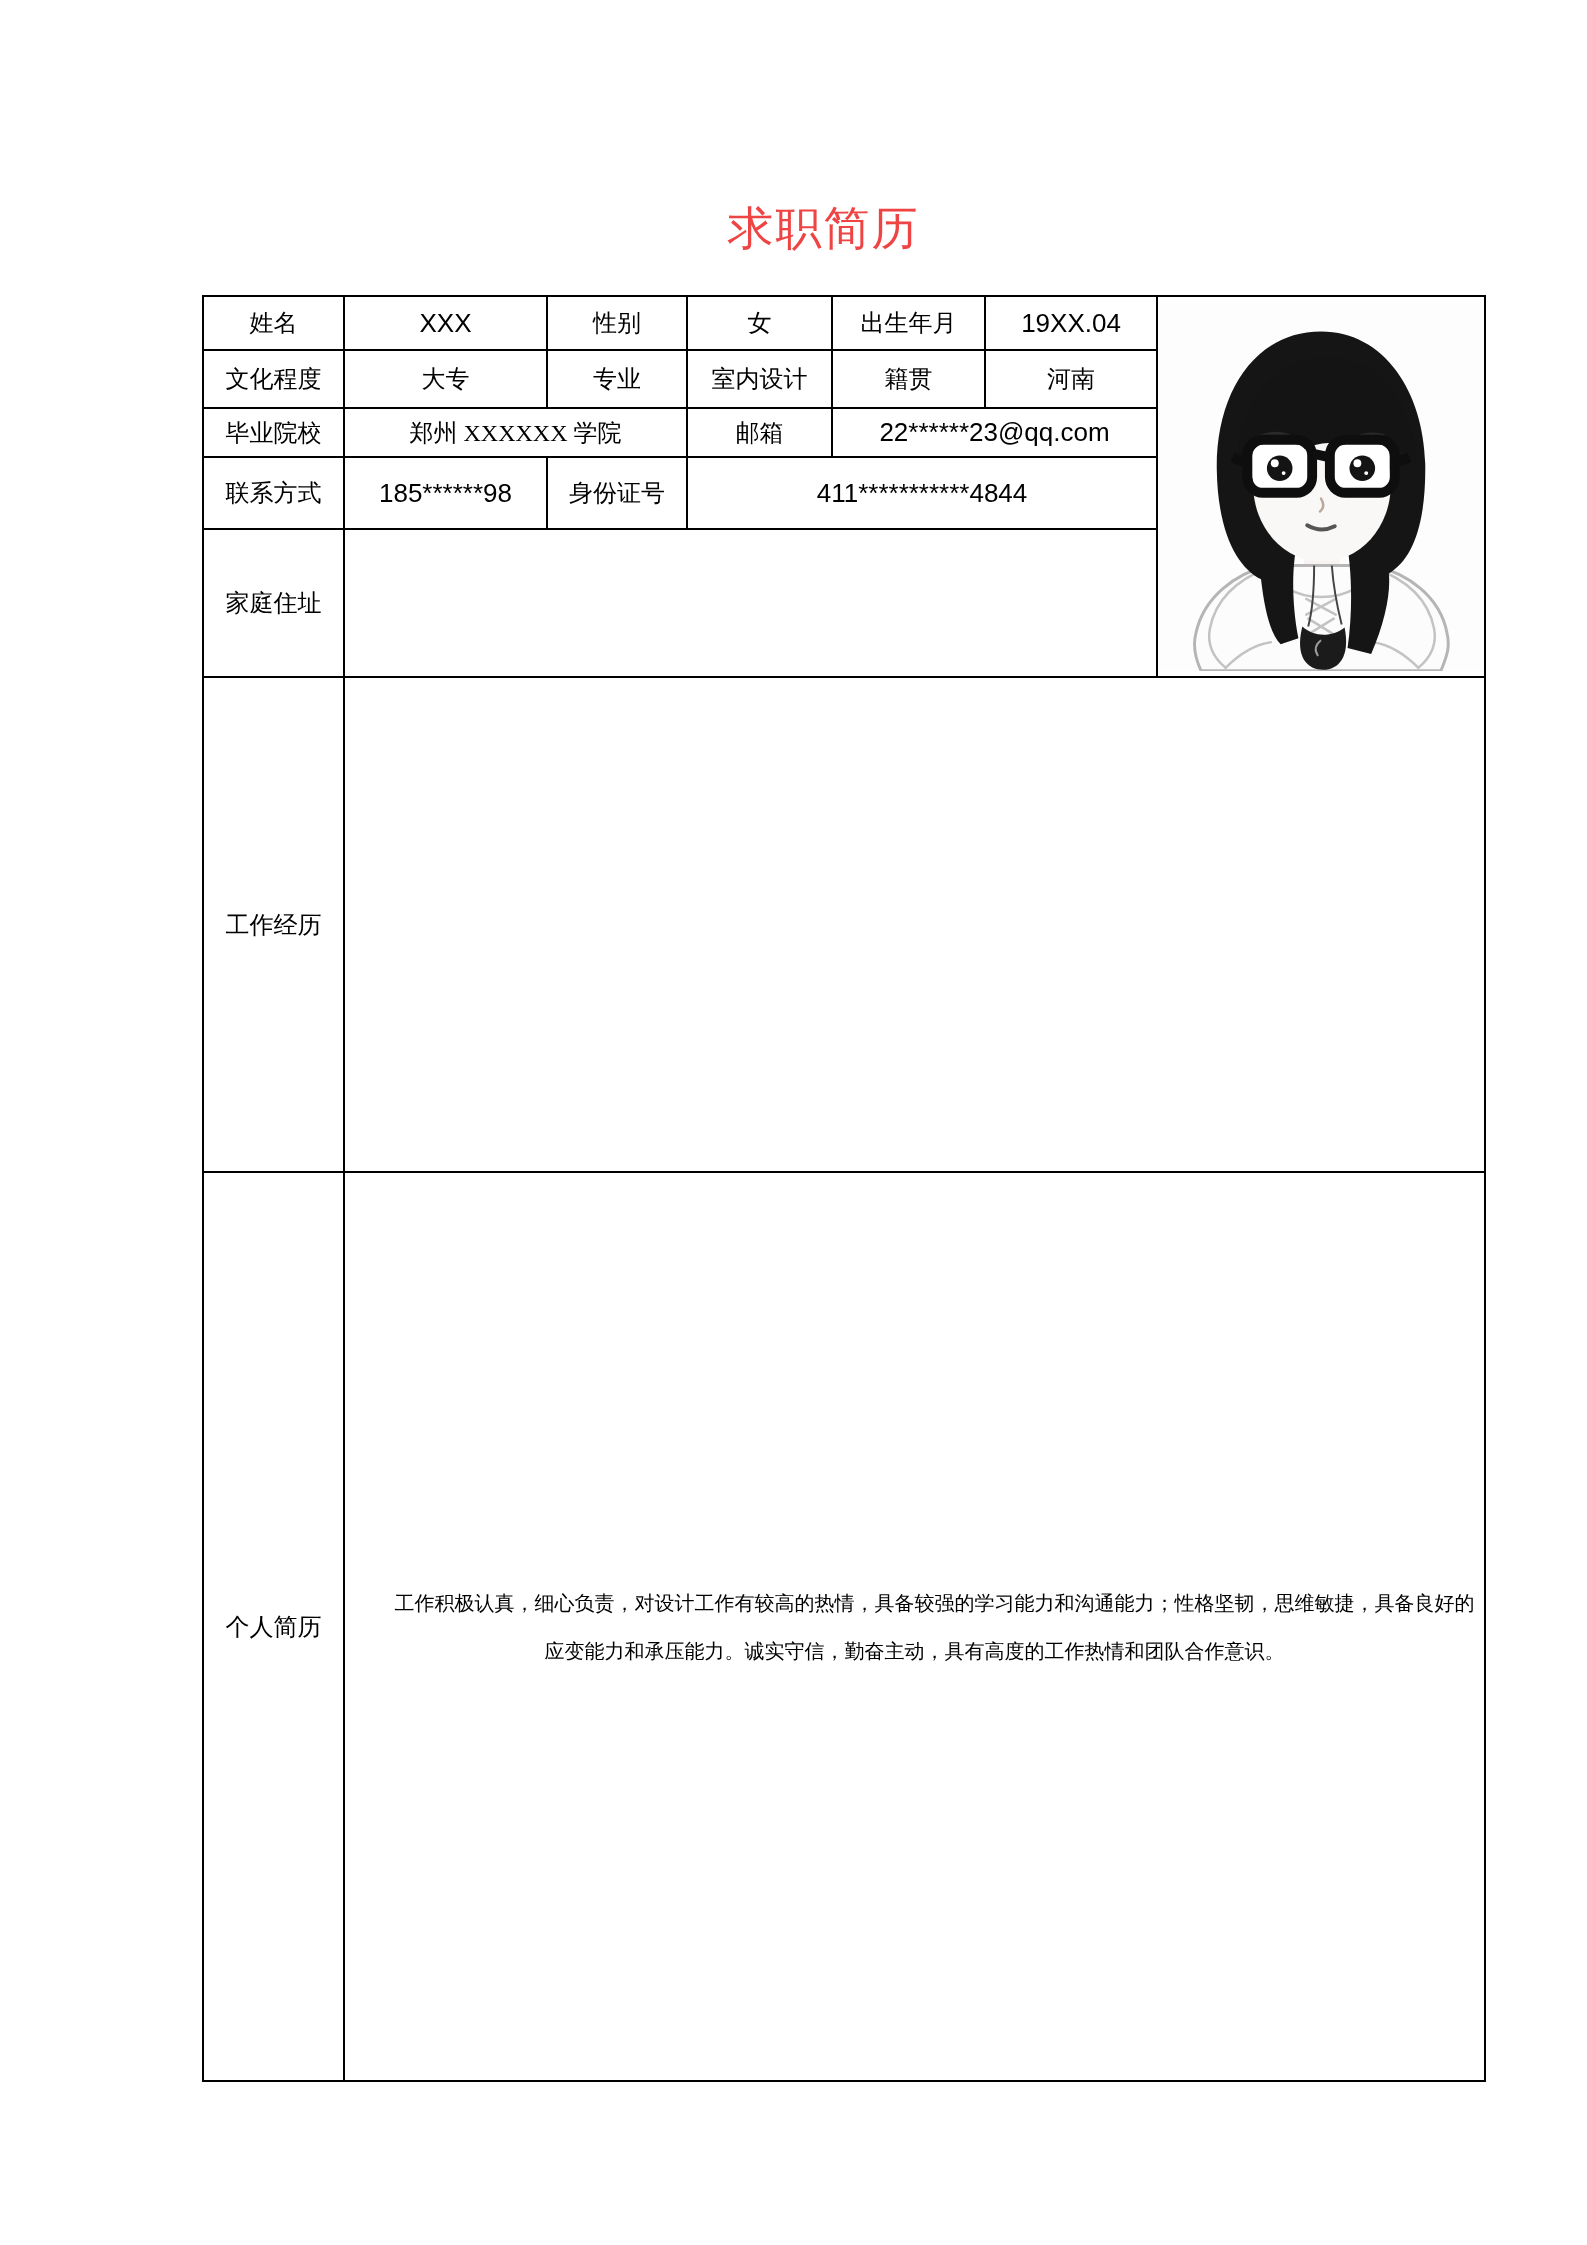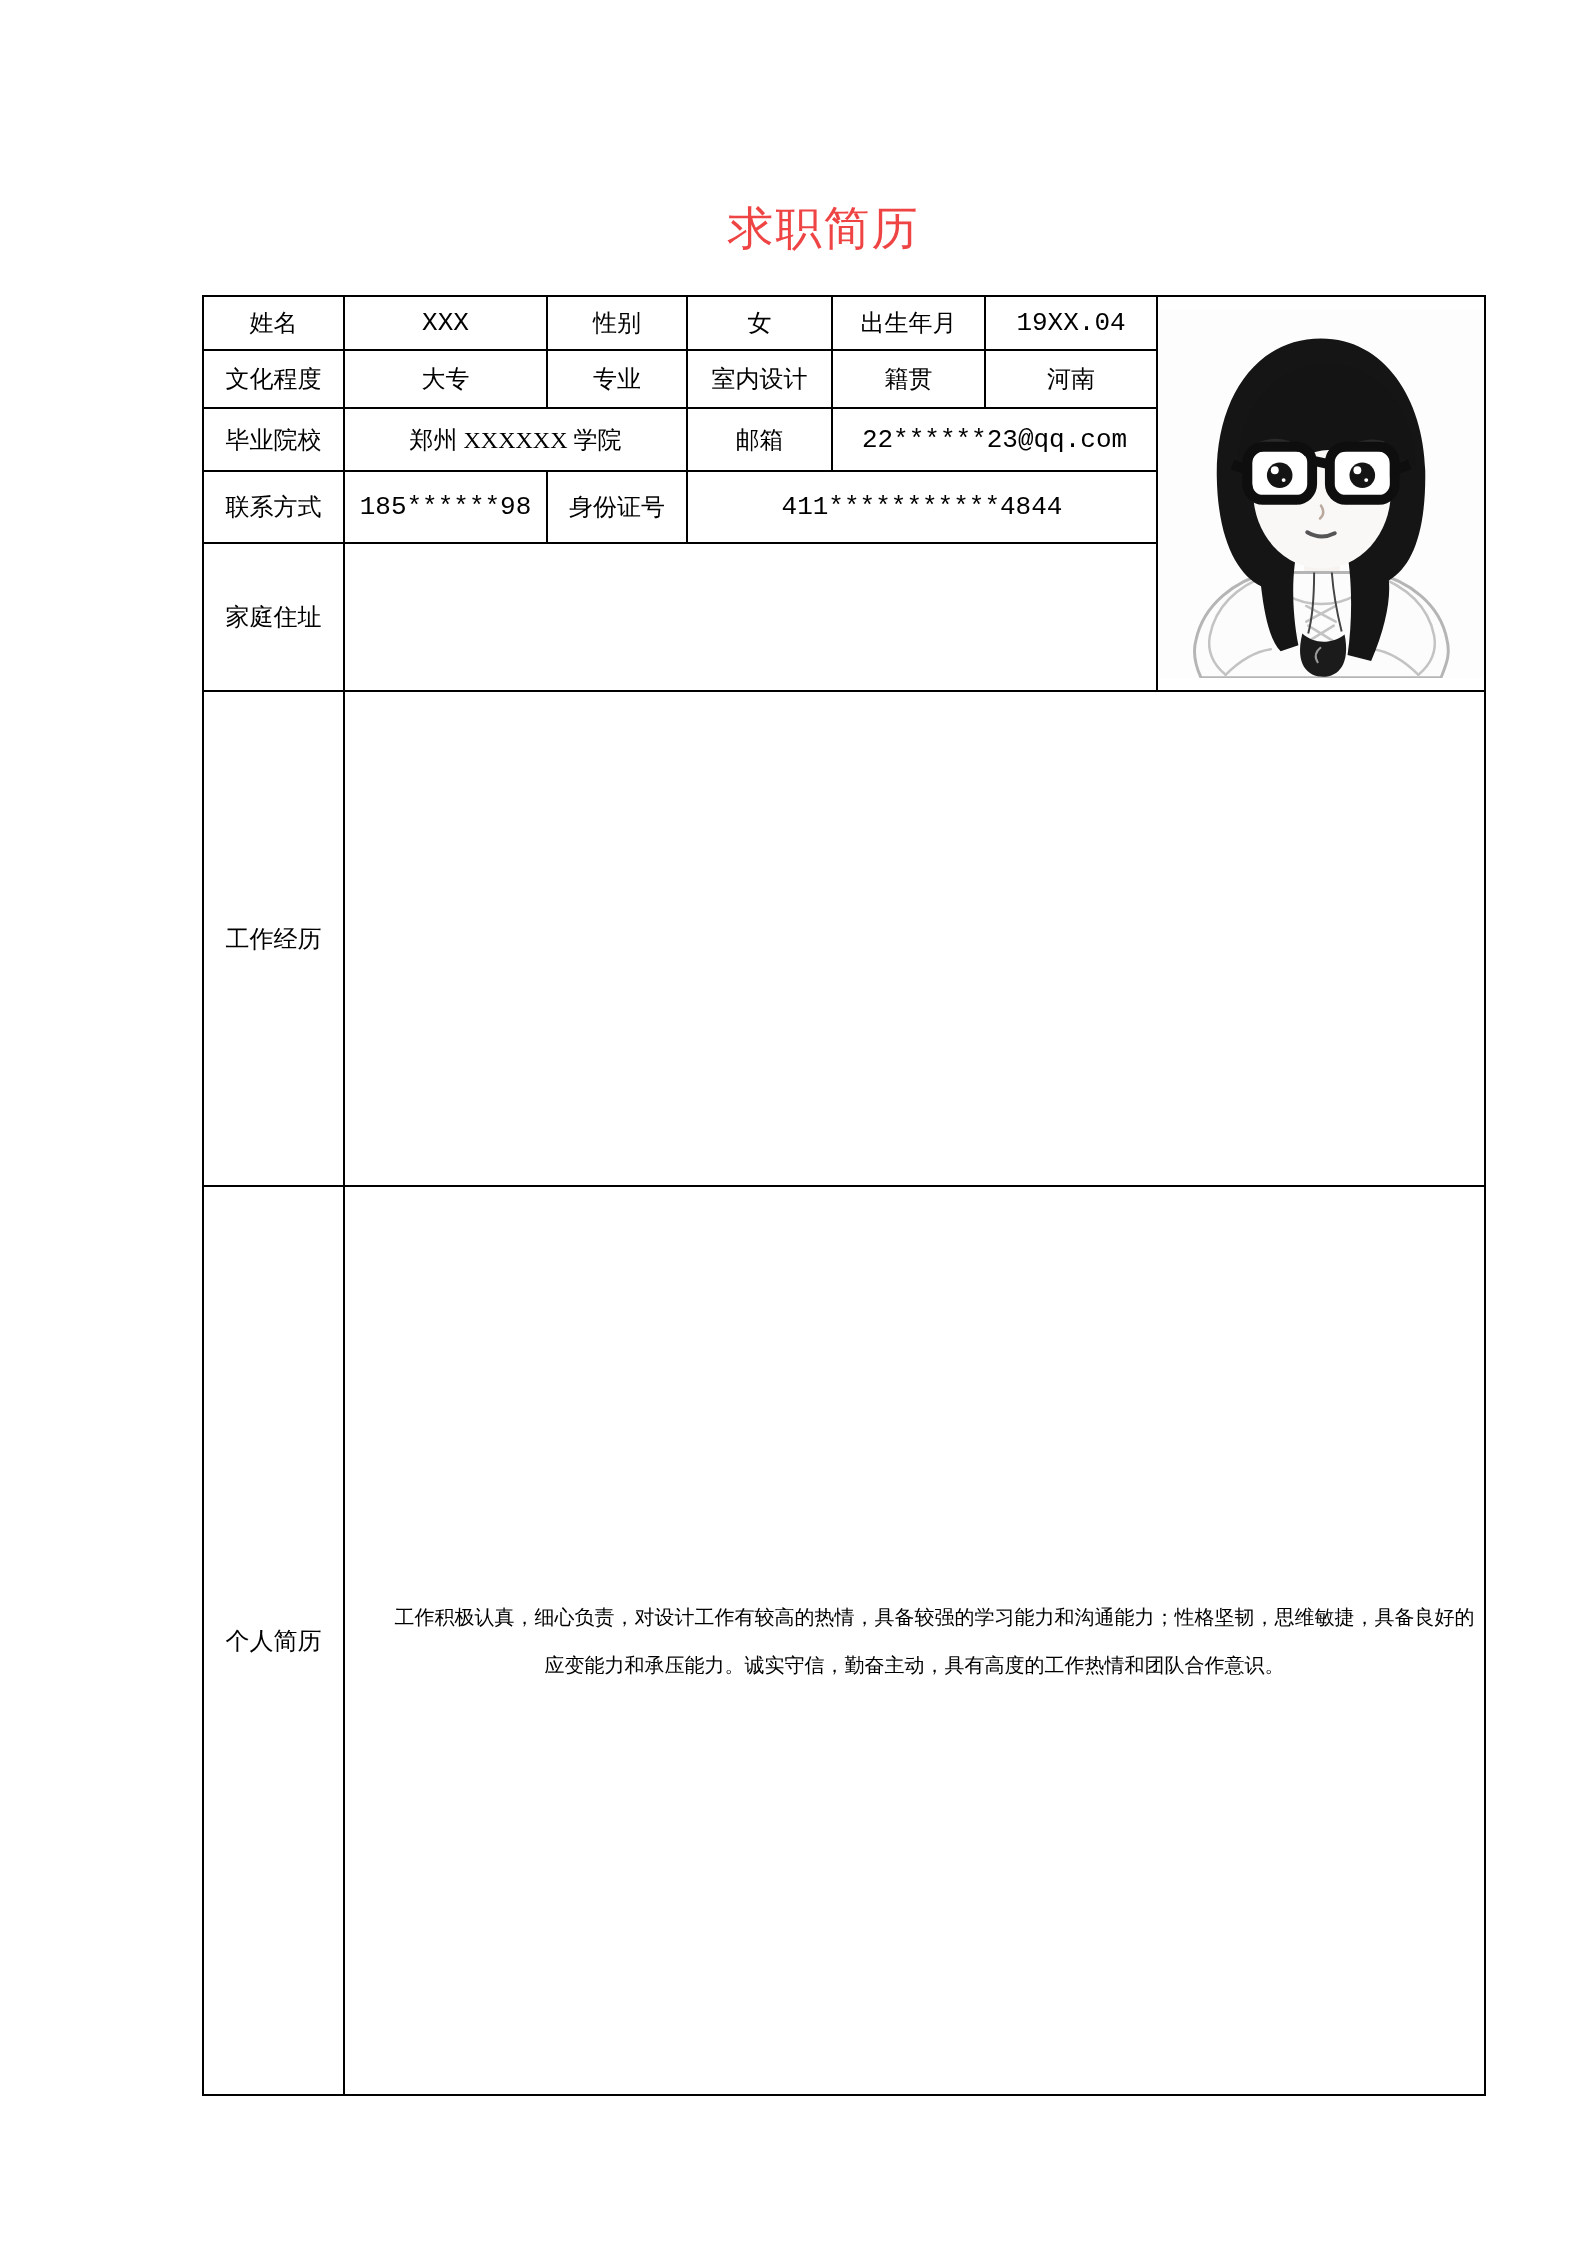--- a/index.html
+++ b/index.html
@@ -40,21 +40,21 @@
   }
   .lbl{
     font-family:"Liberation Serif","DejaVu Serif",serif;
     font-size:24px;
   }
   .val-cn{
     font-family:"Liberation Serif","DejaVu Serif",serif;
     font-size:24px;
   }
   .val-en{
-    font-family:Liberation Mono, monospace;
+    font-family:Liberation Sans, sans-serif;
     font-size:26px;
   }
   td.top-label{
     vertical-align:top;
     padding-top:6px;
   }
   td.para-cell{
     vertical-align:top;
     text-align:left;
     padding:6px 16px 0 16px;
@@ -160,21 +160,21 @@
 
     <tr style="height:58px">
       <td class="lbl">文化程度</td>
       <td class="val-cn">大专</td>
       <td class="lbl">专业</td>
       <td class="val-cn">室内设计</td>
       <td class="lbl">籍贯</td>
       <td class="val-cn">河南</td>
     </tr>
 
-    <tr style="height:63px">
+    <tr style="height:49px">
       <td class="lbl">毕业院校</td>
       <td class="val-cn" colspan="2">郑州 XXXXXX 学院</td>
       <td class="lbl">邮箱</td>
       <td class="val-en" colspan="2">22******23@qq.com</td>
     </tr>
 
     <tr style="height:72px">
       <td class="lbl">联系方式</td>
       <td class="val-en">185******98</td>
       <td class="lbl">身份证号</td>

